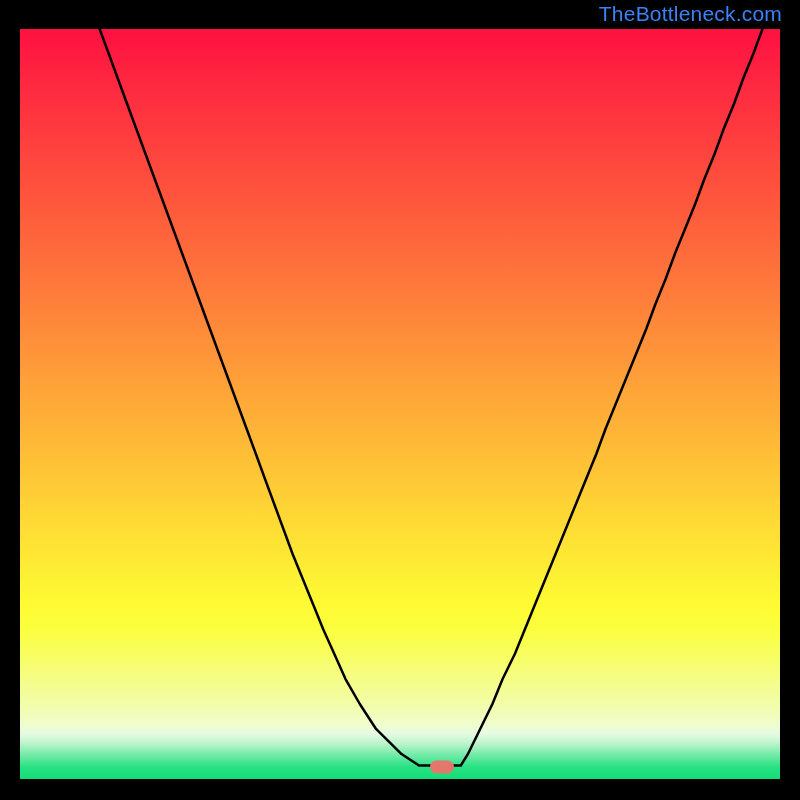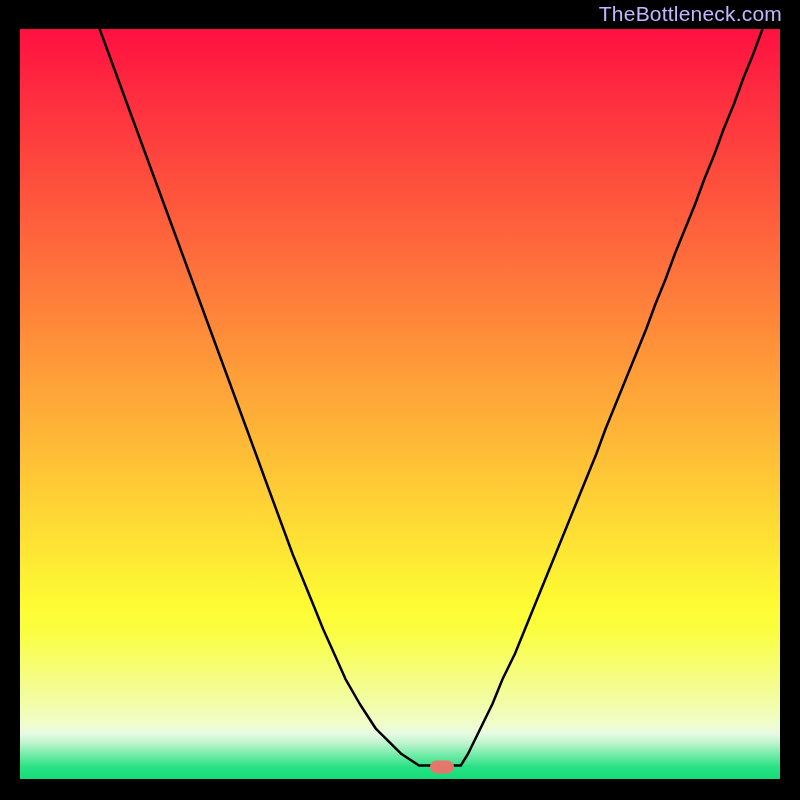--- a/index.html
+++ b/index.html
@@ -14,21 +14,21 @@
   .frame {
     position: relative;
     width: 800px;
     height: 800px;
     background: #000;
   }
   .attribution {
     position: absolute;
     top: 2px;
     right: 18px;
-    color: #c4b5fd;
+    color: #3b82f6;
     font-size: 21px;
     letter-spacing: 0.2px;
     font-weight: 400;
     z-index: 50;
   }
   
   .plot {
     position: absolute;
     left: 20px;
     top: 29px;

